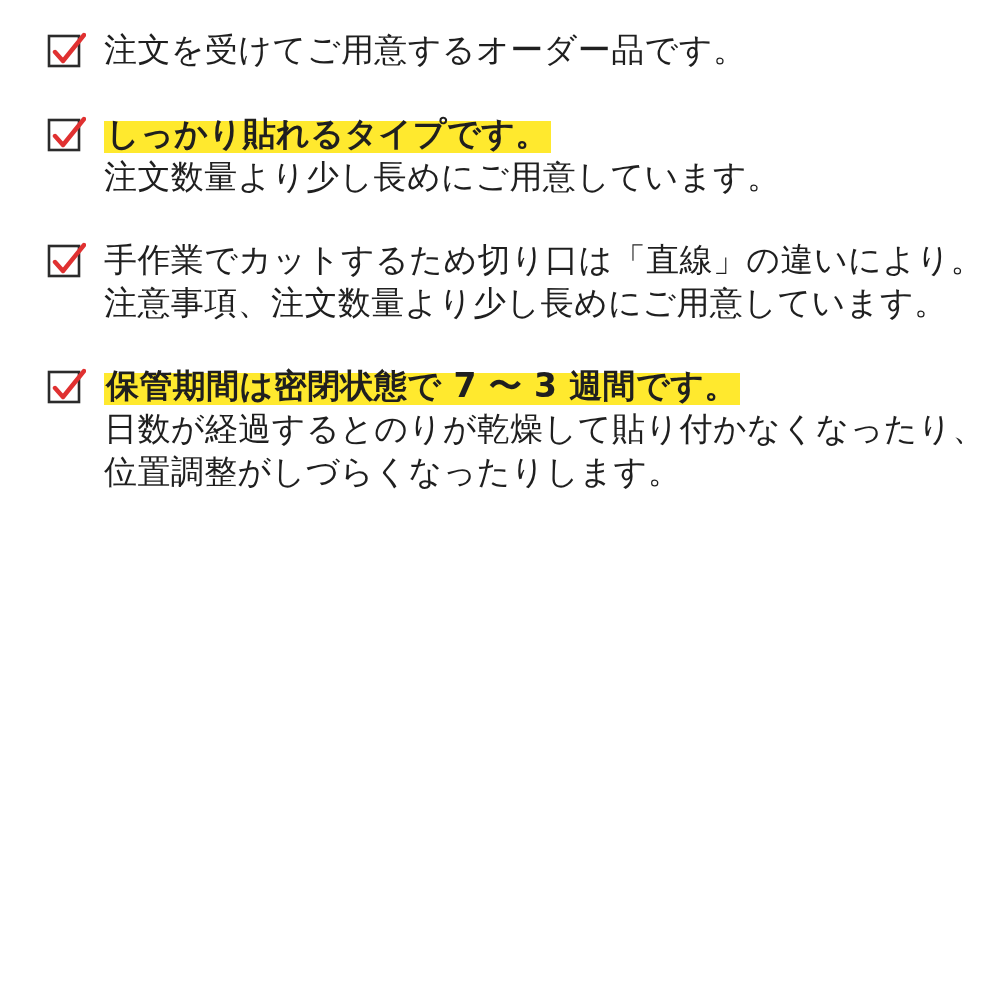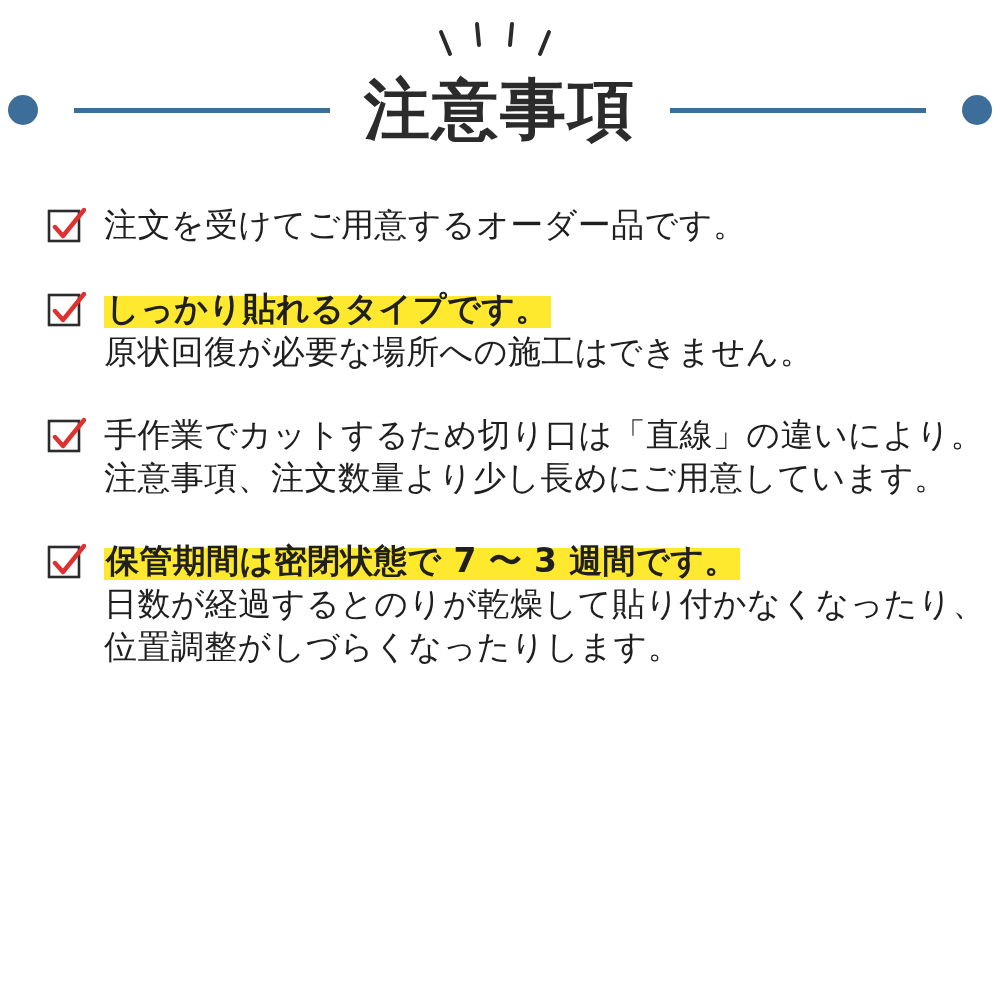--- a/index.html
+++ b/index.html
@@ -115,42 +115,20 @@
     font-weight: 700;
     padding: 0 2px;
   }
   .line.bold { font-weight: 700; }
 </style>
 </head>
 <body>
 
 <div class="page">
 
-  <div class="header">
-
-    <div class="sparks">
-      <svg width="1000" height="50" viewBox="0 0 1000 50" xmlns="http://www.w3.org/2000/svg">
-        <g stroke="#2b2b2b" stroke-width="4" stroke-linecap="round">
-          <line x1="450" y1="36" x2="441" y2="14"></line>
-          <line x1="479" y1="27" x2="477" y2="6"></line>
-          <line x1="510" y1="27" x2="512" y2="6"></line>
-          <line x1="540" y1="36" x2="549" y2="14"></line>
-        </g>
-      </svg>
-    </div>
-
-    <div class="title-row">
-      <div class="dot left"></div>
-      <div class="rule left"></div>
-      <div class="page-title">注意事項</div>
-      <div class="rule right"></div>
-      <div class="dot right"></div>
-    </div>
-
-  </div>
 
   <div class="notes">
 
     <div class="note">
       <div class="checkbox">
         <svg width="40" height="40" viewBox="0 0 40 40" xmlns="http://www.w3.org/2000/svg">
           <rect x="3" y="4" width="30" height="30" fill="none" stroke="#2b2b2b" stroke-width="2.6"></rect>
           <path d="M9 20 L17 29 L38 3" fill="none" stroke="#e03131" stroke-width="4.4" stroke-linecap="round" stroke-linejoin="round"></path>
         </svg>
       </div>
@@ -161,21 +139,21 @@
 
     <div class="note">
       <div class="checkbox">
         <svg width="40" height="40" viewBox="0 0 40 40" xmlns="http://www.w3.org/2000/svg">
           <rect x="3" y="4" width="30" height="30" fill="none" stroke="#2b2b2b" stroke-width="2.6"></rect>
           <path d="M9 20 L17 29 L38 3" fill="none" stroke="#e03131" stroke-width="4.4" stroke-linecap="round" stroke-linejoin="round"></path>
         </svg>
       </div>
       <div class="note-lines">
         <div class="line bold"><span class="mark">しっかり貼れるタイプです。</span></div>
-        <div class="line"><span>原状回復が必要な場所への施工はできません。</span></div>
+        <div class="line"><span>注文数量より少し長めにご用意しています。</span></div>
       </div>
     </div>
 
     <div class="note">
       <div class="checkbox">
         <svg width="40" height="40" viewBox="0 0 40 40" xmlns="http://www.w3.org/2000/svg">
           <rect x="3" y="4" width="30" height="30" fill="none" stroke="#2b2b2b" stroke-width="2.6"></rect>
           <path d="M9 20 L17 29 L38 3" fill="none" stroke="#e03131" stroke-width="4.4" stroke-linecap="round" stroke-linejoin="round"></path>
         </svg>
       </div>

